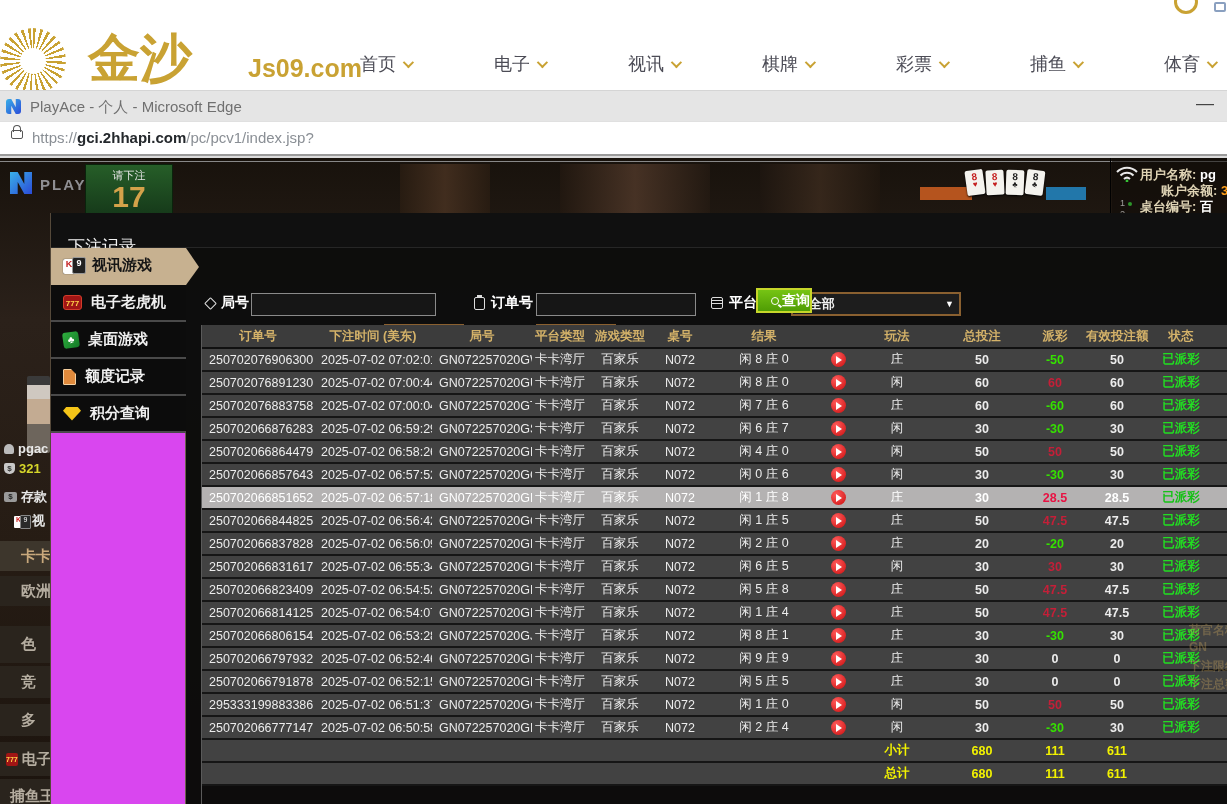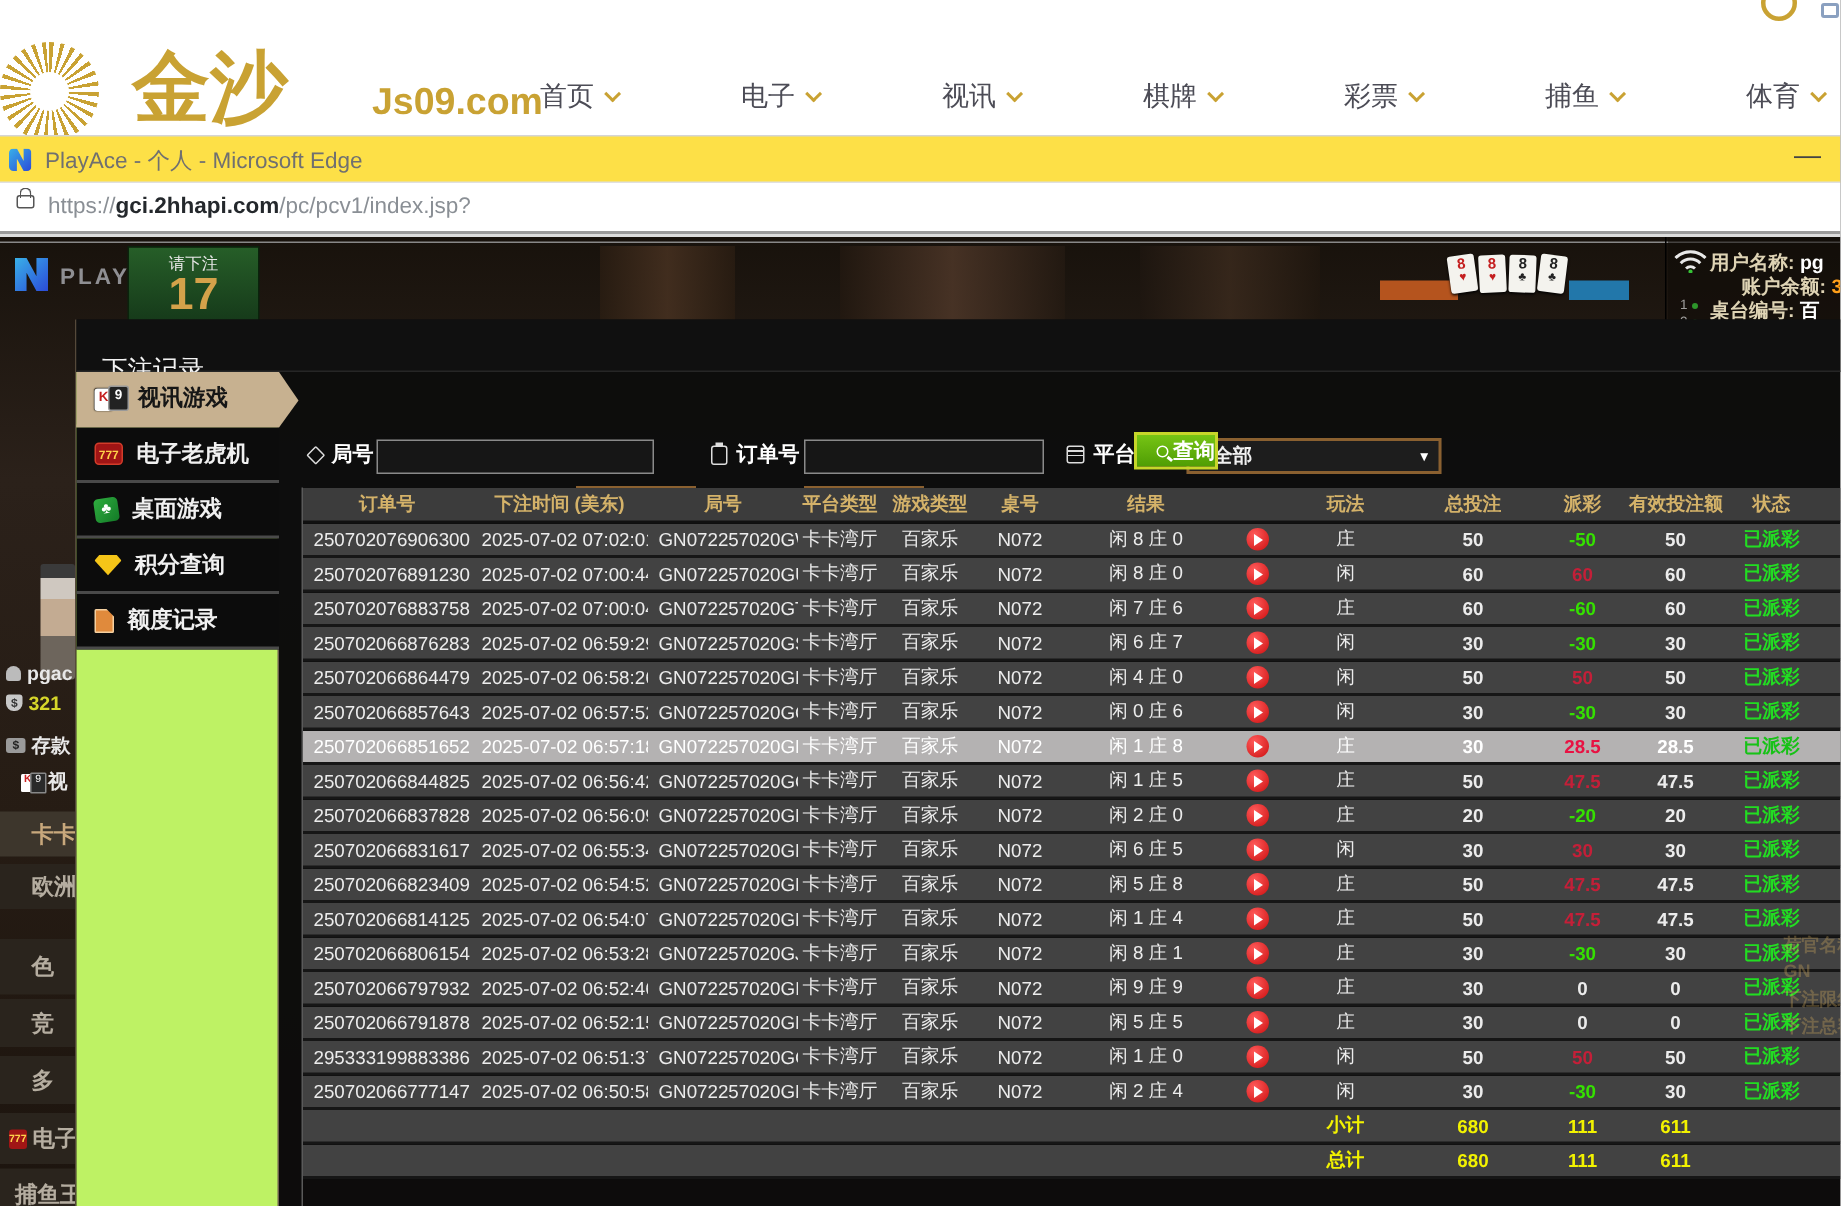--- a/index.html
+++ b/index.html
@@ -15,21 +15,21 @@
   #sunburst{left:0px;top:4px;width:66px;height:66px;border-radius:50%;
     background:repeating-conic-gradient(#c9a233 0 5deg,#fff 5deg 13deg);}
   #sunburst::after{content:"";position:absolute;left:30%;top:30%;width:40%;height:40%;background:#fff;border-radius:50%;}
   #brand-cn{left:88px;top:0px;font-size:52px;font-weight:bold;color:#c9a233;font-family:"Liberation Serif","DejaVu Serif",serif;}
   #brand-dom{left:248px;top:30px;font-size:25px;font-weight:bold;color:#c9a233;}
   #main-nav{left:360px;top:28px;width:855px;display:flex;justify-content:space-between;text-align:right;}
   .nav-item{display:flex;align-items:center;gap:7px;font-size:18px;color:#4c4c56;cursor:pointer;}
   .chev{width:8px;height:8px;border-right:2px solid #c9a233;border-bottom:2px solid #c9a233;transform:rotate(45deg) translateY(-2px);}
 
   
-  #title-bar{left:0;top:90px;width:1227px;height:32px;background:#fde047;border-top:1px solid #d5d5d5;border-bottom:1px solid #e0e0e0;}
+  #title-bar{left:0;top:90px;width:1227px;height:32px;background:#e5e5e5;border-top:1px solid #d5d5d5;border-bottom:1px solid #e0e0e0;}
   #title-ic{left:6px;top:8px;width:15px;height:15px;border-radius:3px;background:linear-gradient(135deg,#39b0e8,#2b4bd8);
     clip-path:polygon(0 100%,0 0,35% 0,65% 55%,65% 0,100% 0,100% 100%,65% 100%,35% 45%,35% 100%);}
   #title-text{left:30px;top:7px;font-size:15px;color:#707070;}
   #min-btn{left:1196px;top:2px;font-size:18px;color:#444;}
   #url-bar{left:0;top:122px;width:1227px;height:34px;background:#fff;border-bottom:2px solid #9a9a9a;}
   #lock-ic{left:11px;top:8px;width:12px;height:9px;border:1.6px solid #555;border-radius:2px;}
   #lock-ic::before{content:"";position:absolute;left:1px;top:-6px;width:6px;height:6px;border:1.6px solid #555;border-bottom:none;border-radius:4px 4px 0 0;}
   #url-text{left:32px;top:7px;font-size:15px;color:#8a8f95;white-space:nowrap;}
   #url-text b{color:#24282c;font-weight:bold;}
 
@@ -73,21 +73,21 @@
   .ic-minicards{width:14px;height:13px;position:relative;}
   .ic-minicards::before{content:"K";position:absolute;left:0;top:1px;width:9px;height:12px;background:#fff;color:#c22;font-size:7px;font-weight:bold;border-radius:1px;text-align:center;}
   .ic-minicards::after{content:"9";position:absolute;left:6px;top:0;width:9px;height:12px;background:#2a2a2a;color:#fff;font-size:7px;border:1px solid #888;border-radius:1px;text-align:center;}
   .ic-slot{width:16px;height:13px;background:#a01515;border-radius:2px;color:#ffd24a;font-size:7px;font-weight:bold;text-align:center;line-height:13px;}
   .ic-fish{width:14px;height:11px;background:radial-gradient(circle at 35% 45%,#f0a03a 60%,#c86a18);border-radius:50% 40% 40% 50%;}
 
   
   #modal{left:50px;top:213px;width:1177px;height:591px;background:rgba(12,12,12,.96);border-left:1px solid #55493a;}
   #modal-head{left:0;top:0;width:1177px;height:35px;background:#101010;border-bottom:1px solid #262626;}
   #modal-title{left:17px;top:22px;font-size:17px;color:#f2f2f2;}
-  #msidebar{left:0;top:35px;width:135px;height:556px;background:#bef264;border-right:1px solid #6b5f4c;}
+  #msidebar{left:0;top:35px;width:135px;height:556px;background:#d946ef;border-right:1px solid #6b5f4c;}
   .side-item{position:relative;width:135px;height:37px;display:flex;align-items:center;gap:9px;padding-left:12px;
     background:#0c0c0c;border-bottom:2px solid #4a4a4a;color:#f0f0f0;font-size:15px;font-weight:bold;cursor:pointer;}
   .side-item.active{background:#c7b190;color:#161616;border-bottom:2px solid #c7b190;}
   .side-item.active::after{content:"";position:absolute;right:-13px;top:0;border-left:13px solid #c7b190;border-top:19px solid transparent;border-bottom:18px solid transparent;}
   .ic{flex:0 0 auto;}
   .ic-cards{width:20px;height:17px;position:relative;}
   .ic-cards::before{content:"K";position:absolute;left:0;top:2px;width:12px;height:15px;background:#fff;color:#c41f1f;font-size:9px;font-weight:bold;border-radius:2px;text-align:center;box-shadow:0 0 1px #000;}
   .ic-cards::after{content:"9";position:absolute;left:9px;top:0;width:12px;height:15px;background:#222;color:#fff;font-size:9px;border:1px solid #999;border-radius:2px;text-align:center;}
   .ic-777{width:19px;height:15px;background:#a01515;border-radius:3px;color:#ffd24a;font-size:8px;font-weight:bold;text-align:center;line-height:15px;border:1px solid #d23c2a;}
   .ic-tablecards{width:16px;height:16px;background:linear-gradient(135deg,#2fae3f,#137a27);border-radius:3px;color:#fff;font-size:10px;line-height:16px;text-align:center;transform:rotate(-8deg);}
@@ -290,26 +290,26 @@
         </div>
         <div class="side-item">
           <span class="ic ic-777">777</span>
           <span>电子老虎机</span>
         </div>
         <div class="side-item">
           <span class="ic ic-tablecards">♣</span>
           <span>桌面游戏</span>
         </div>
         <div class="side-item">
+          <span class="ic ic-doc"></span>
+          <span>额度记录</span>
+        </div>
+        <div class="side-item">
           <span class="ic ic-gem"></span>
           <span>积分查询</span>
-        </div>
-        <div class="side-item">
-          <span class="ic ic-doc"></span>
-          <span>额度记录</span>
         </div>
       </div>
 
     <div class="abs" id="filters">
       <div class="abs flabel" style="left:20px;top:46px;">
           <span class="ic-tag"></span>
           <span>局号</span>
         </div>
       <input class="abs tinput" style="left: 65px; top: 45px; width: 185px;" value="">
       <div class="abs flabel" style="left:288px;top:46px;">

